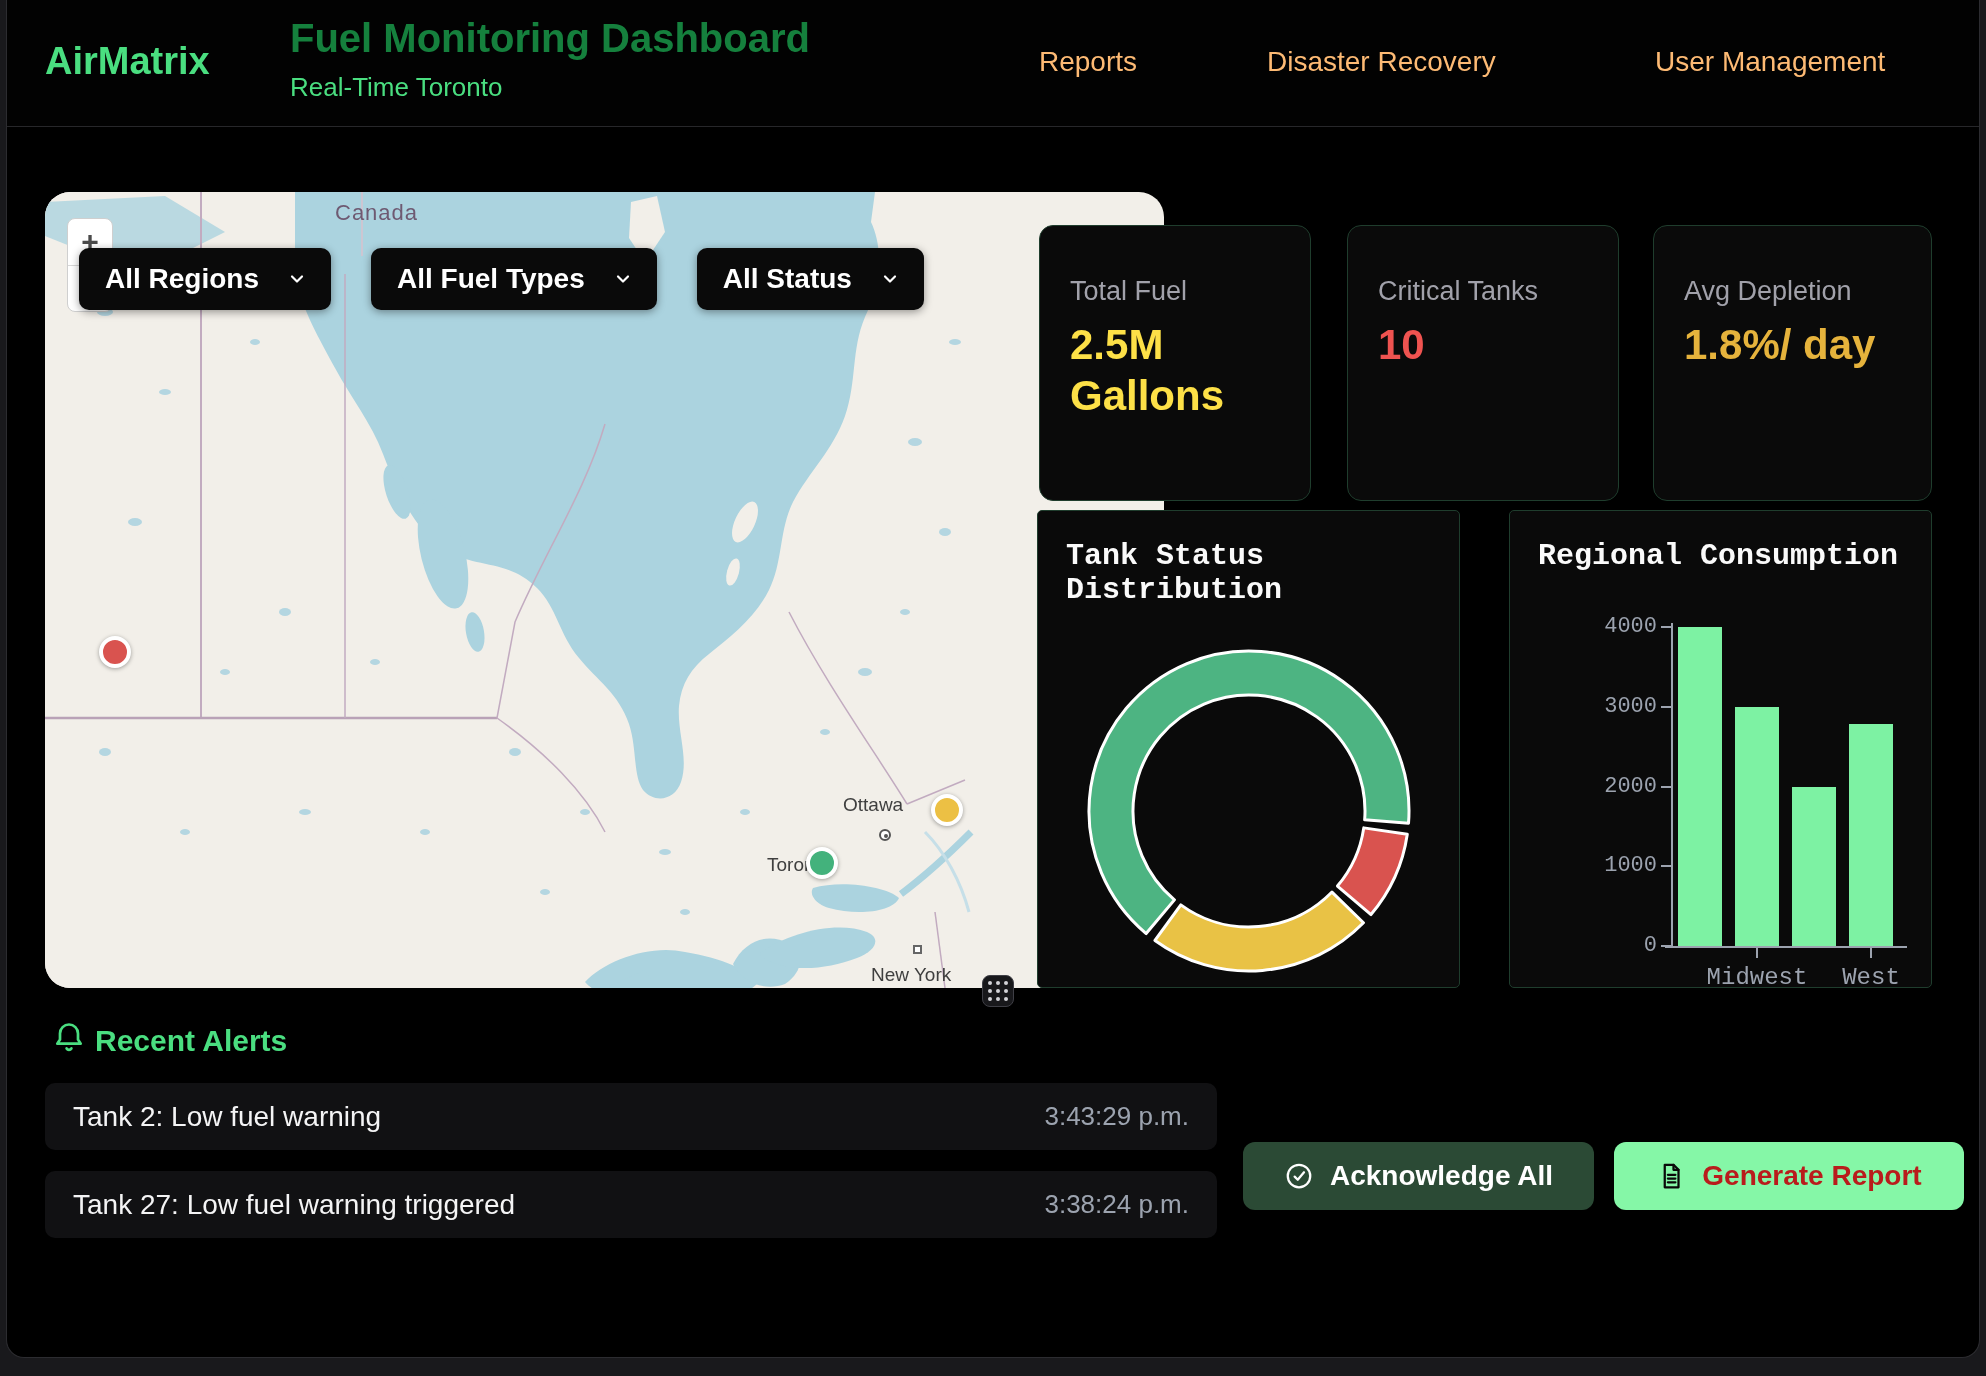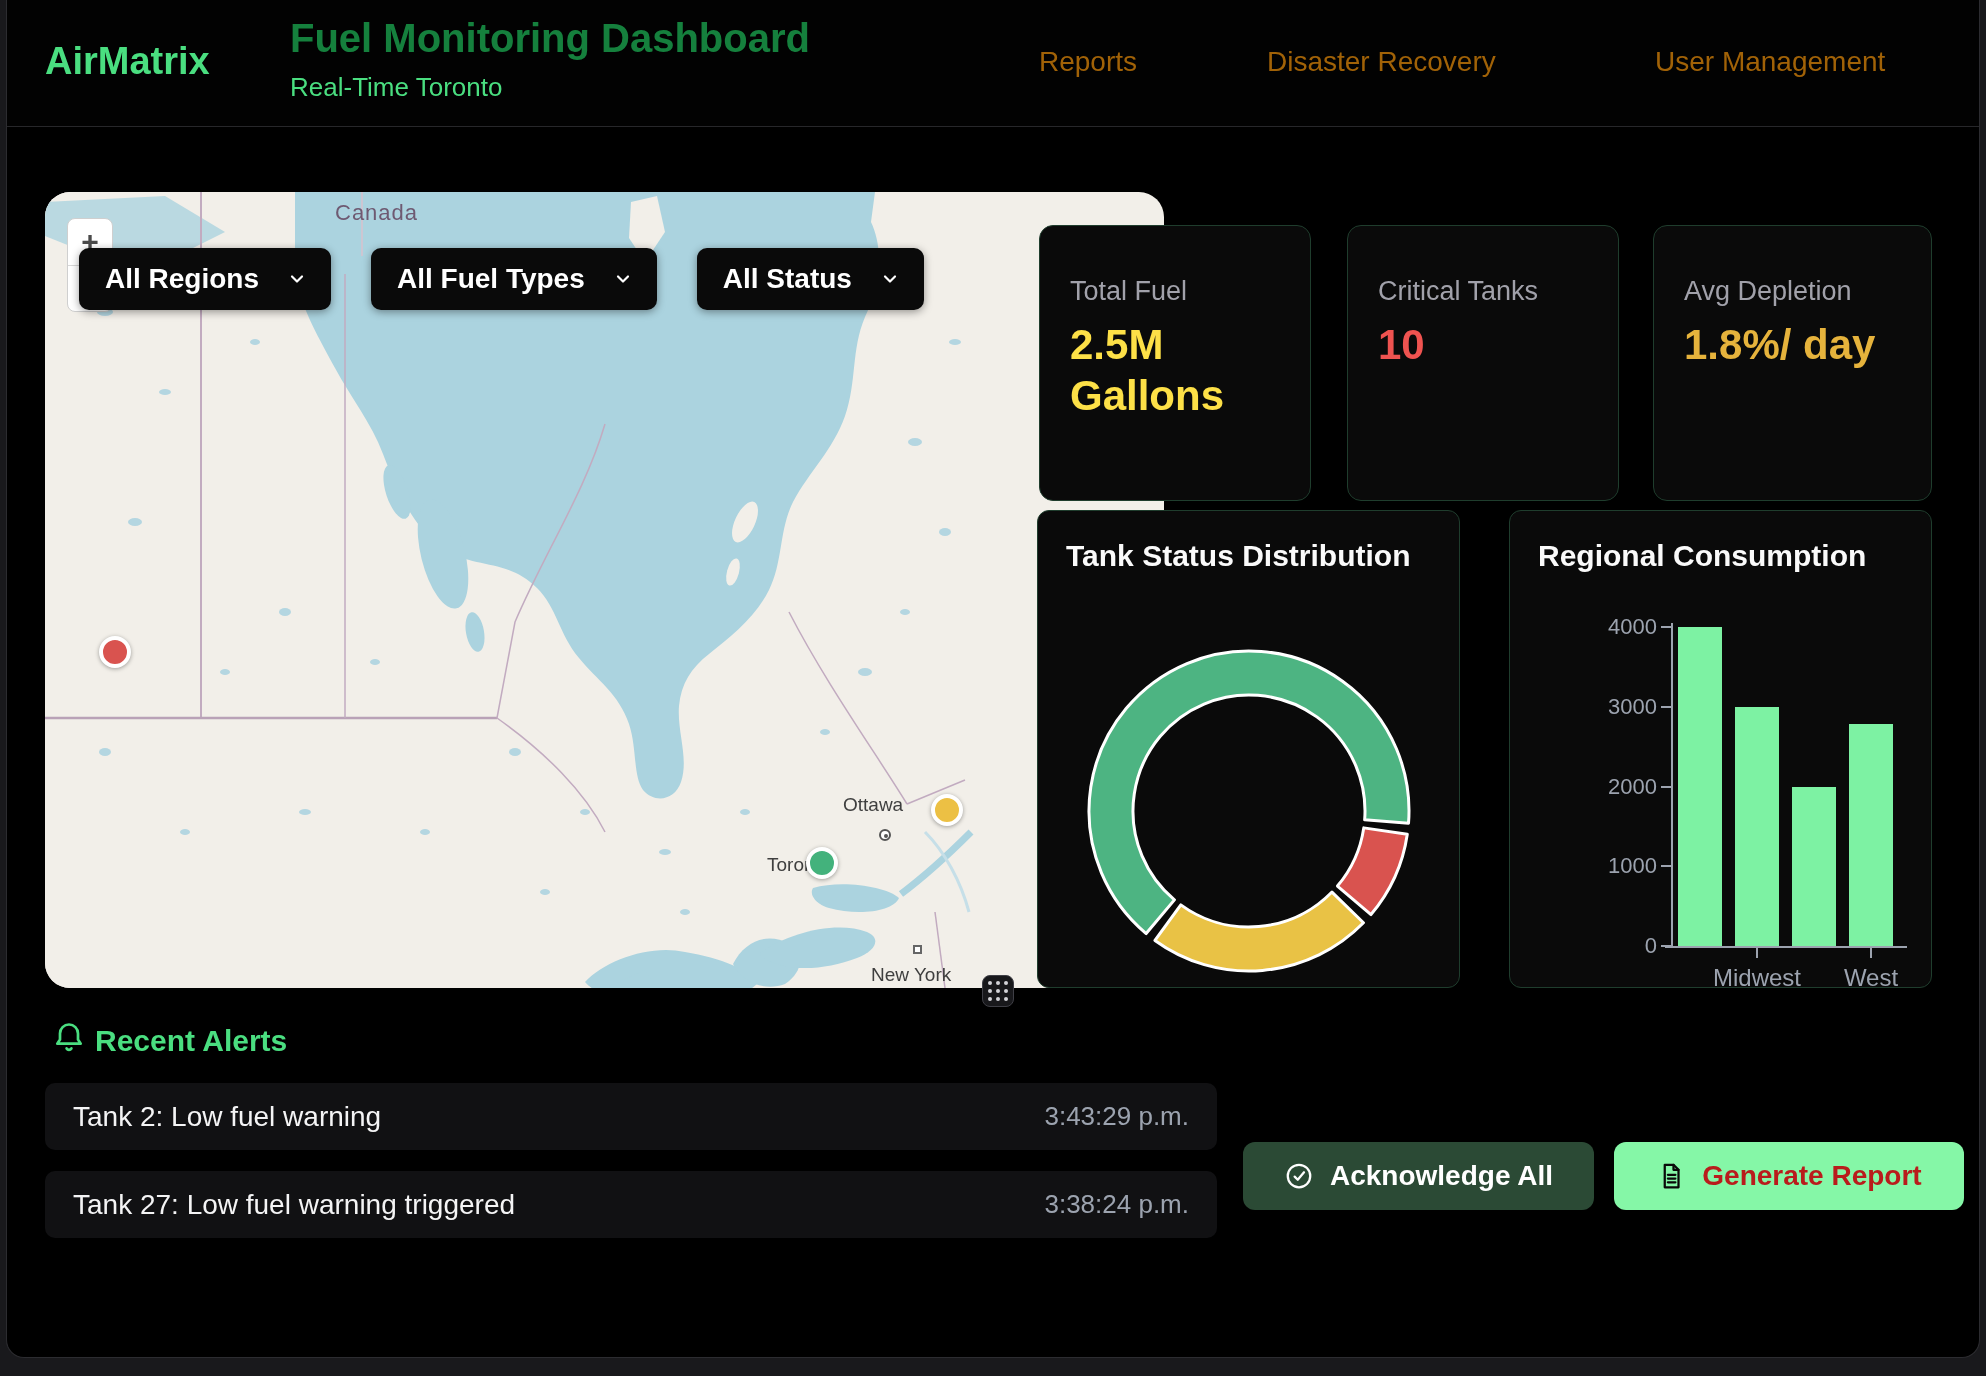--- a/index.html
+++ b/index.html
@@ -8,21 +8,21 @@
   .app { position:absolute; left:6px; top:0; width:1974px; height:1358px;
     background:#000; border:1px solid #2c2c30; border-top:none;
     border-radius:0 0 18px 18px; overflow:hidden; }
 
   
   .header { position:absolute; left:0; top:0; width:100%; height:127px;
     background:#020202; border-bottom:1px solid #27272a; z-index:30; }
   .brand { position:absolute; left:38px; top:40px; font-size:38px; font-weight:bold; color:#4ade80; }
   .page-title { position:absolute; left:283px; top:16px; font-size:40px; font-weight:bold; color:#15803d; }
   .page-subtitle { position:absolute; left:283px; top:72px; font-size:26px; color:#4ade80; }
-  .nav-item { position:absolute; top:46px; font-size:28px; color:#a16207; cursor:pointer; }
+  .nav-item { position:absolute; top:46px; font-size:28px; color:#fdba74; cursor:pointer; }
 
   
   .map-panel { position:absolute; left:38px; top:192px; width:1119px; height:796px;
     border-radius:25px; overflow:hidden; background:#f2efe9; }
   .map-label { position:absolute; color:#6e5a72; font-size:22px; letter-spacing:1px; }
   .city-label { position:absolute; color:#3f3f3f; font-size:19px; }
   .poi-dot { position:absolute; width:12px; height:12px; border-radius:50%;
     border:2px solid #555; background:#fff; }
   .poi-dot::after { content:""; position:absolute; left:3px; top:3px; width:4px; height:4px;
     border-radius:50%; background:#555; }
@@ -46,21 +46,21 @@
   .drag-handle i { width:4px; height:4px; border-radius:50%; background:#d4d4d8; }
 
   
   .stat-card { position:absolute; top:225px; height:276px; background:#0a0a0a;
     border:1px solid #1f3d2d; border-radius:14px; padding:50px 30px 0 30px; }
   .stat-label { font-size:27px; color:#a1a1aa; margin-bottom:12px; }
   .stat-value { font-size:42px; font-weight:bold; line-height:1.22; max-width:220px; }
 
   
   .chart-card { position:absolute; top:510px; width:423px; height:478px; background:#0a0a0a;
-    border:1px solid #1f3d2d; border-radius:12px; overflow:hidden; }
+    border:1px solid #1f3d2d; border-radius:5px; overflow:hidden;font-family:Liberation Mono, monospace; }
   .chart-title { position:absolute; left:28px; top:28px; font-size:30px; font-weight:bold; color:#fafafa; }
 
   .bar { position:absolute; background:#7df2a3; }
   .axis-y { position:absolute; width:2px; background:#9ca3af; }
   .axis-x { position:absolute; height:2px; background:#9ca3af; }
   .tick-label-y { position:absolute; font-size:22px; color:#9ca3af; text-align:right; width:70px; }
   .tick-dash-y { position:absolute; width:10px; height:2px; background:#9ca3af; }
   .tick-dash-x { position:absolute; width:2px; height:10px; background:#9ca3af; }
   .tick-label-x { position:absolute; font-size:24px; color:#9ca3af; text-align:center; width:120px; }
 

